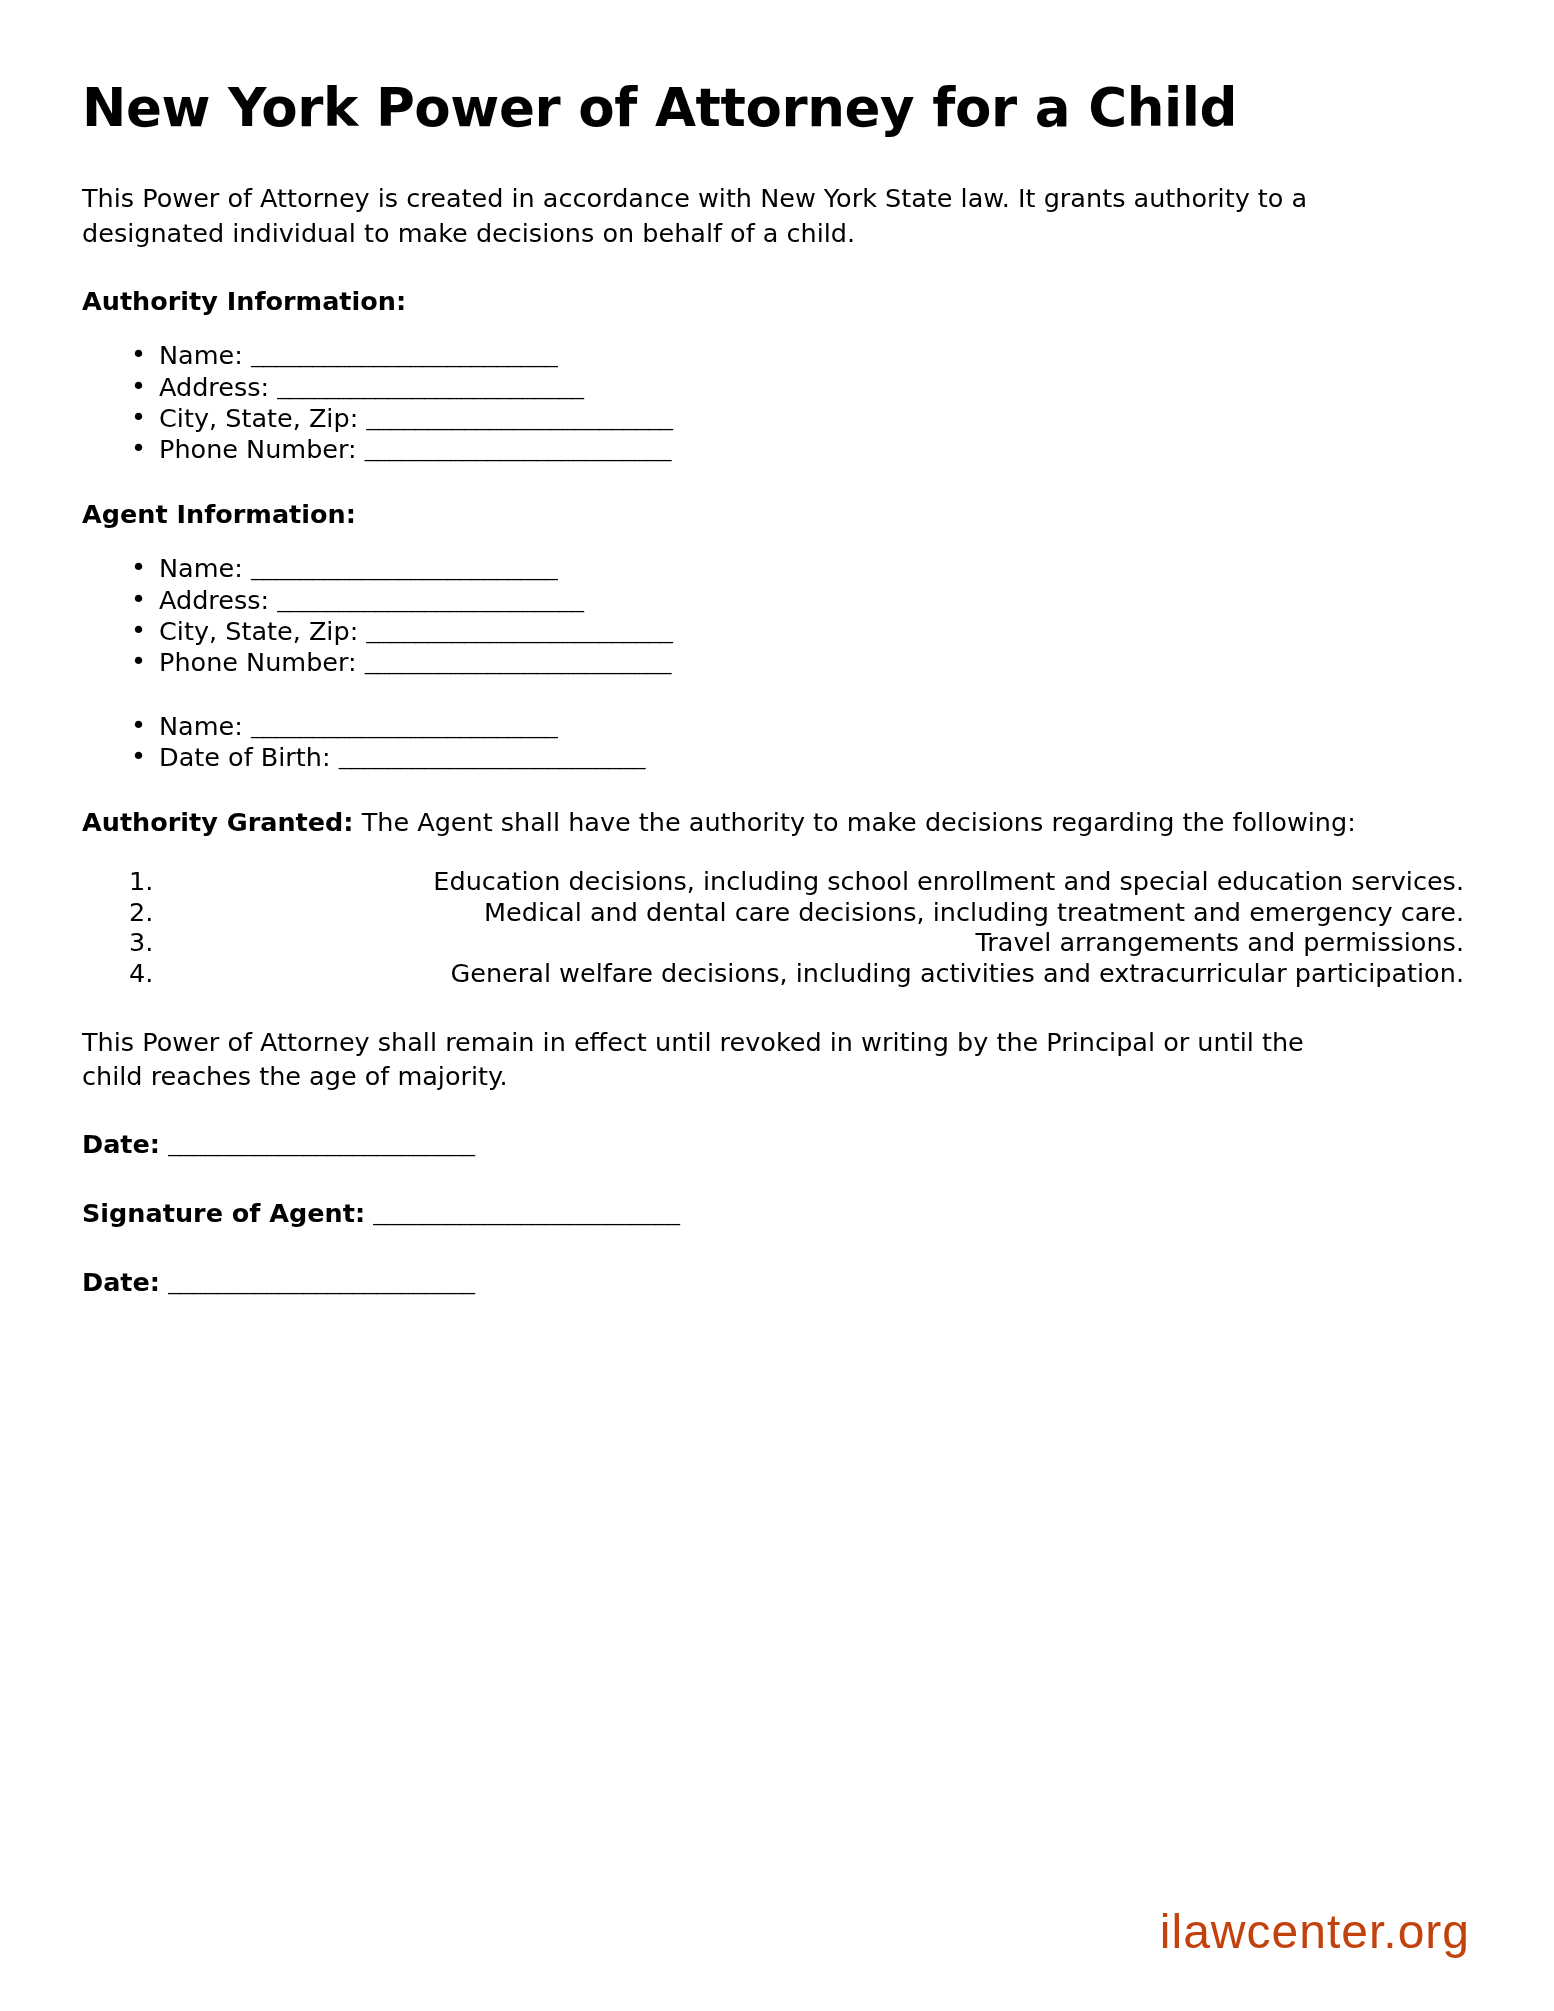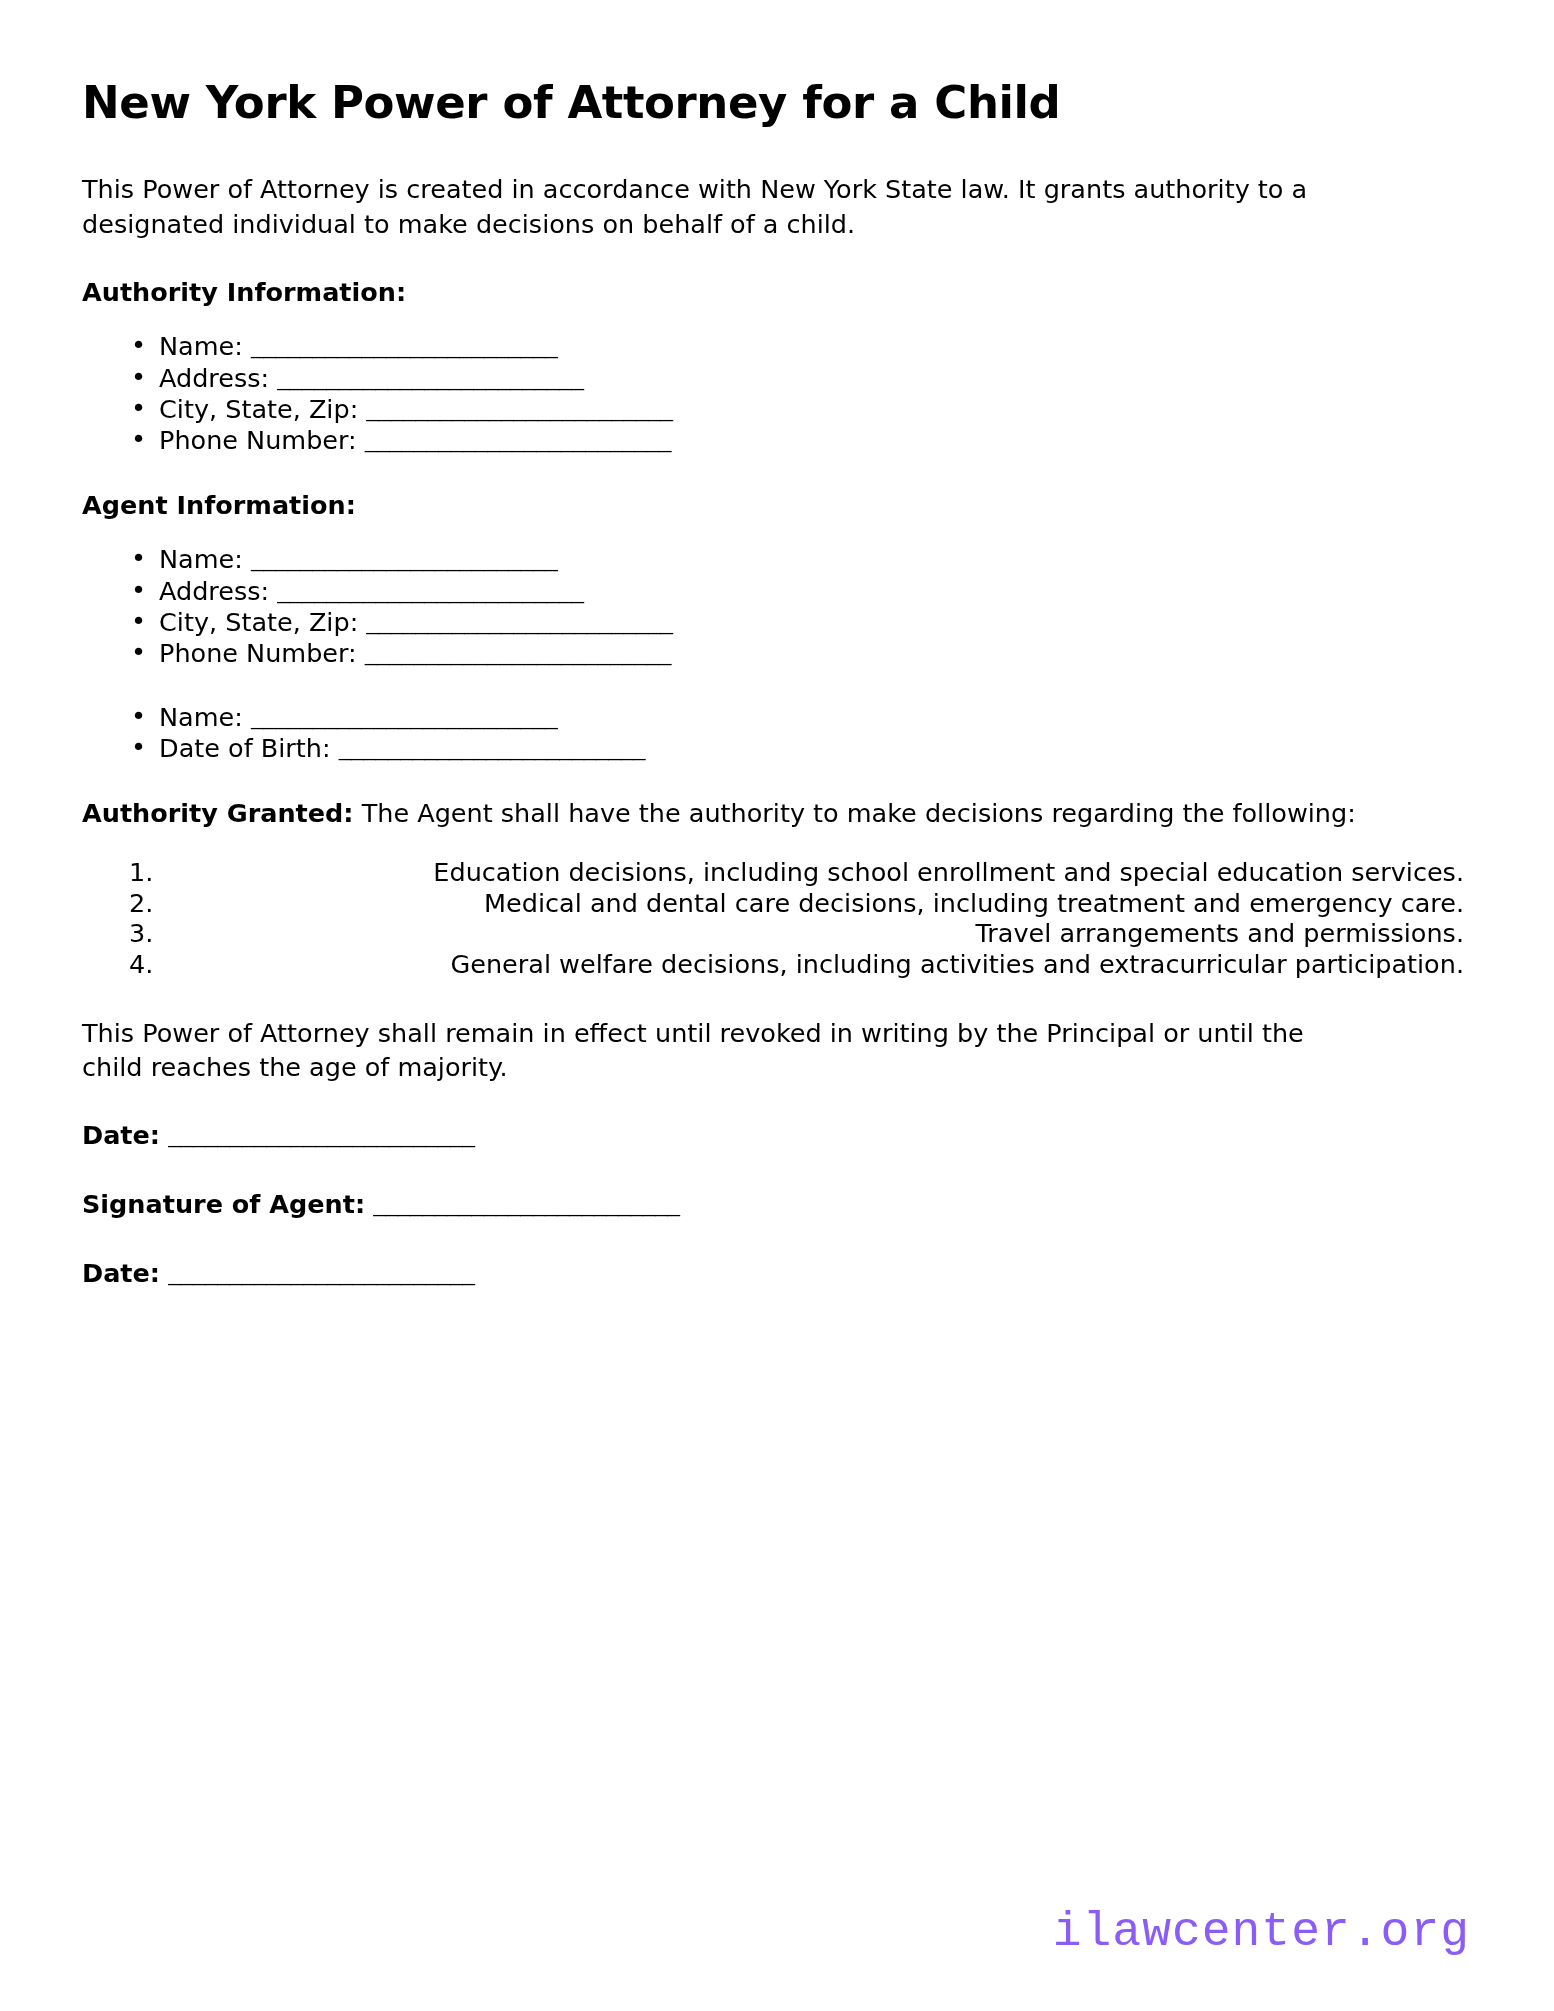--- a/index.html
+++ b/index.html
@@ -20,21 +20,21 @@
     left: 0;
     top: 0;
     width: 1554px;
     height: 2011px;
     background: #ffffff;
     box-sizing: border-box;
     padding: 78px 90px 0 82px;
   }
 
   .doc-title {
-    font-size: 45px;
+    font-size: 53px;
     font-weight: 700;
     line-height: 1.12;
     letter-spacing: -0.4px;
     margin: 0 0 44px 0;
   }
 
   .body-para {
     font-size: 25.5px;
     line-height: 1.36;
     margin: 0 0 34px 0;
@@ -112,24 +112,24 @@
     max-width: 1290px;
   }
   .auth-intro .auth-label {
     font-weight: 700;
   }
 
   .watermark {
     position: absolute;
     right: 84px;
     bottom: 52px;
-    font-family: Liberation Mono, monospace;
+    font-family: Liberation Sans, sans-serif;
     font-size: 48px;
     letter-spacing: 1px;
-    color: #8b5cf6;
+    color: #c2410c;
     white-space: nowrap;
   }
 </style>
 </head>
 <body>
 
 <div class="page">
 
   <h1 class="doc-title">New York Power of Attorney for a Child</h1>
 

